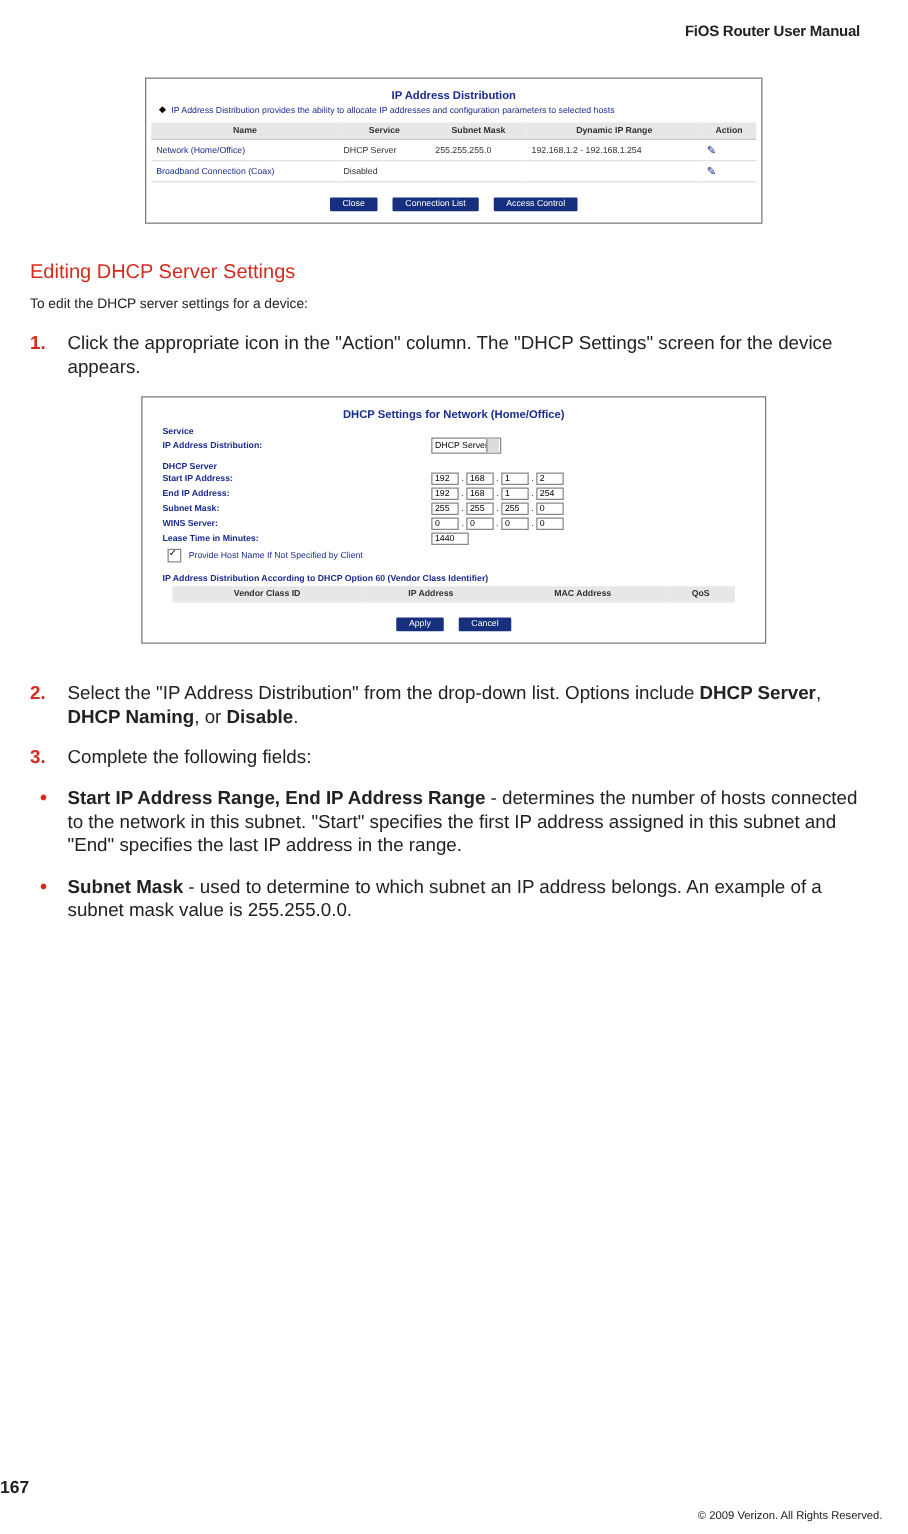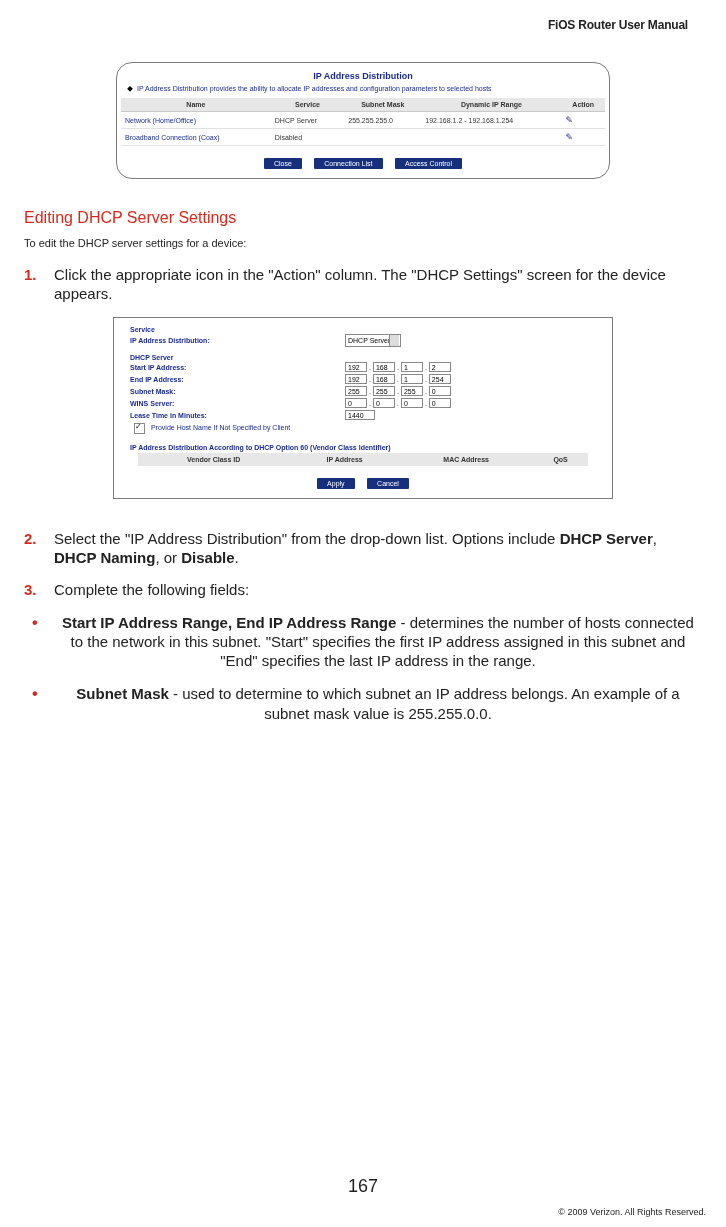--- a/index.html
+++ b/index.html
@@ -25,21 +25,21 @@
     letter-spacing: -0.2px;
   }
   
   .panel-frame {
     border: 1px solid #7a7a7a;
     margin: 10px auto 30px auto;
     padding: 6px 4px 6px 4px;
     background: #fff;
     font-family: Verdana, Arial, sans-serif;
   }
-  .panel-1 { width: 484px; border-radius: 16px; }
+  .panel-1 { width: 484px; }
   .panel-2 { width: 490px; }
   .panel-title {
     text-align: center;
     color: #1a2c8e;
     font-weight: 700;
     font-size: 9px;
     padding: 2px 0 4px 0;
   }
   .panel-desc {
     color: #1a2c8e;
@@ -172,21 +172,20 @@
     position: absolute;
     left: 0;
     top: 0;
     color: #d52b1e;
     font-weight: 700;
   }
   ul.bullets {
     list-style: none;
     padding: 0;
     margin: 0;
-    text-align: center;
   }
   ul.bullets > li {
     font-size: 15px;
     line-height: 1.28;
     margin: 0 0 14px 0;
     padding-left: 30px;
     position: relative;
   }
   ul.bullets > li:before {
     content: "•";
@@ -196,23 +195,23 @@
     color: #d52b1e;
     font-weight: 700;
     font-size: 16px;
   }
   .b { font-weight: 700; }
   .footer-num {
     position: absolute;
     bottom: 30px;
     left: 0;
     width: 100%;
-    text-align: center;
-    font-weight: 400;
-    font-size: 18px;
+    text-align: left;
+    font-weight: 700;
+    font-size: 14px;
   }
   .footer-copy {
     position: absolute;
     bottom: 10px;
     right: 20px;
     font-size: 9px;
   }
 </style>
 </head>
 <body>
@@ -265,20 +264,21 @@
   <div class="body-p">To edit the DHCP server settings for a device:</div>
 
   <ol class="steps">
     <li>
       <span class="num">1.</span>
       <span>Click the appropriate icon in the "Action" column. The "DHCP Settings" screen for the device appears.</span>
     </li>
   </ol>
 
   <div class="panel-frame panel-2">
+    <div class="panel-title">DHCP Settings for Network (Home/Office)</div>
     <div class="svc-section">Service</div>
     <div class="frow">
       <span class="lbl">IP Address Distribution:</span>
       <span class="selbox">DHCP Server</span>
     </div>
     <div class="svc-section" style="padding-top:6px;">DHCP Server</div>
 
     <div class="frow">
       <span class="lbl">Start IP Address:</span>
       <span class="ipbox">192</span>

